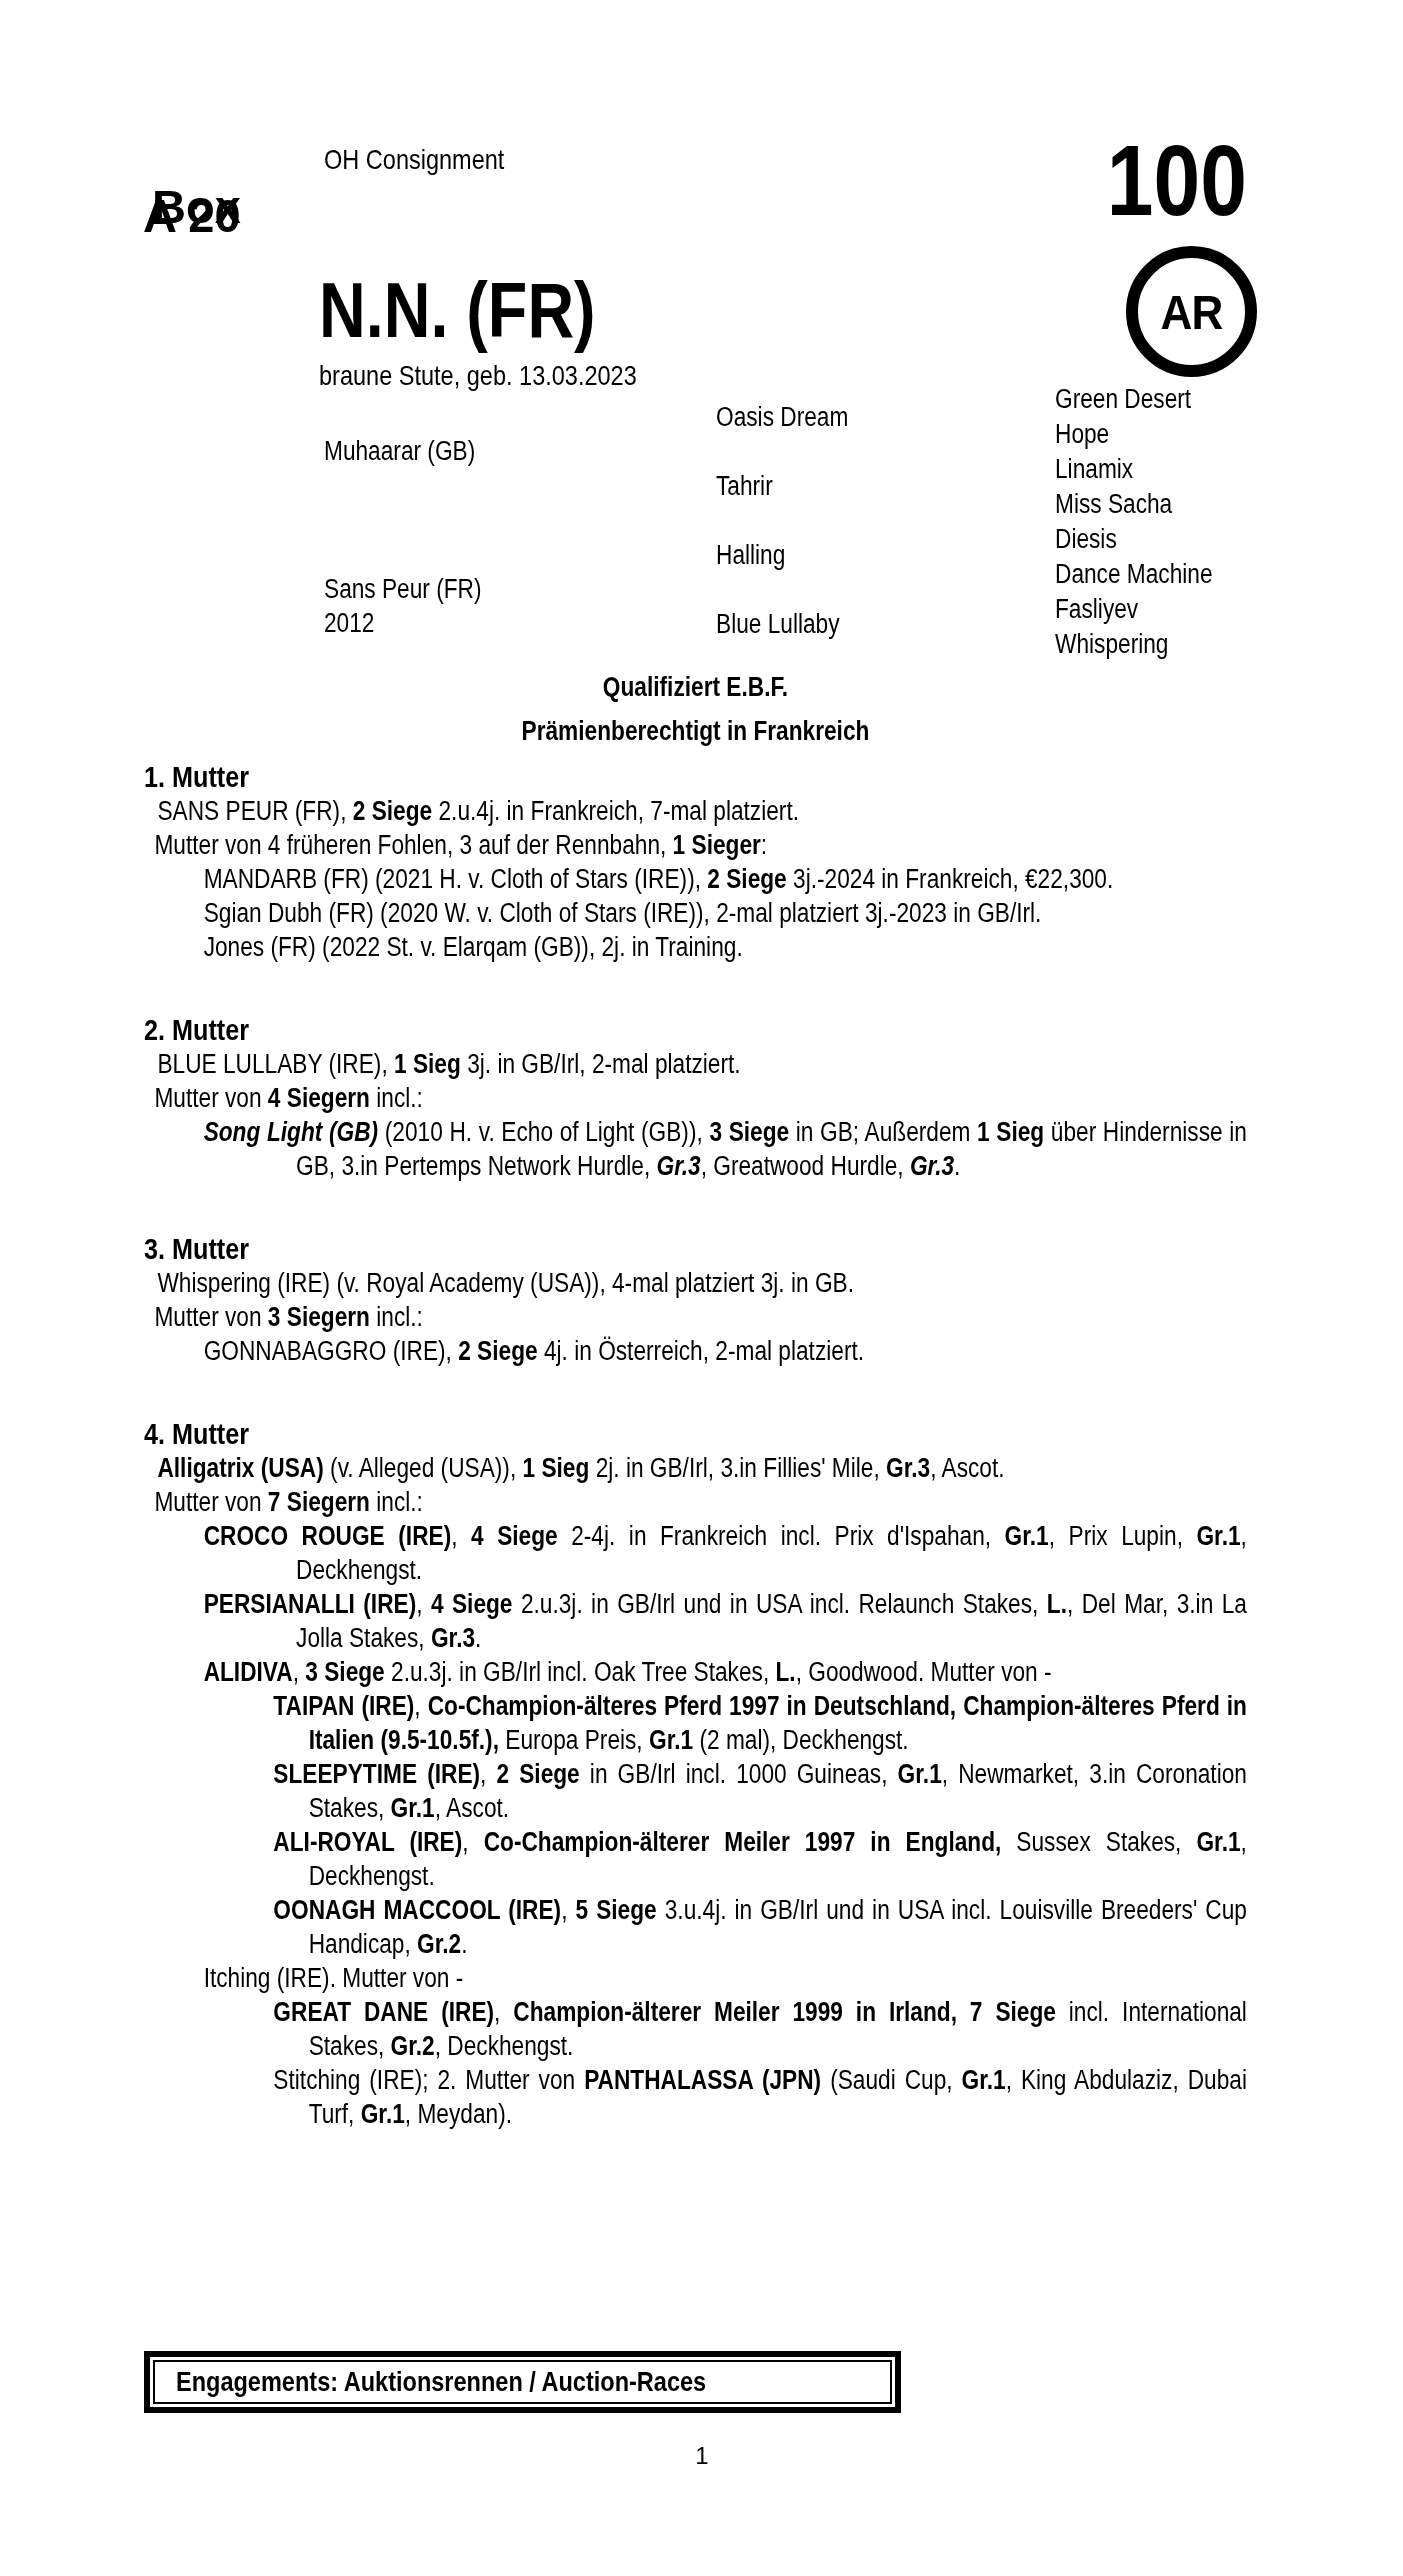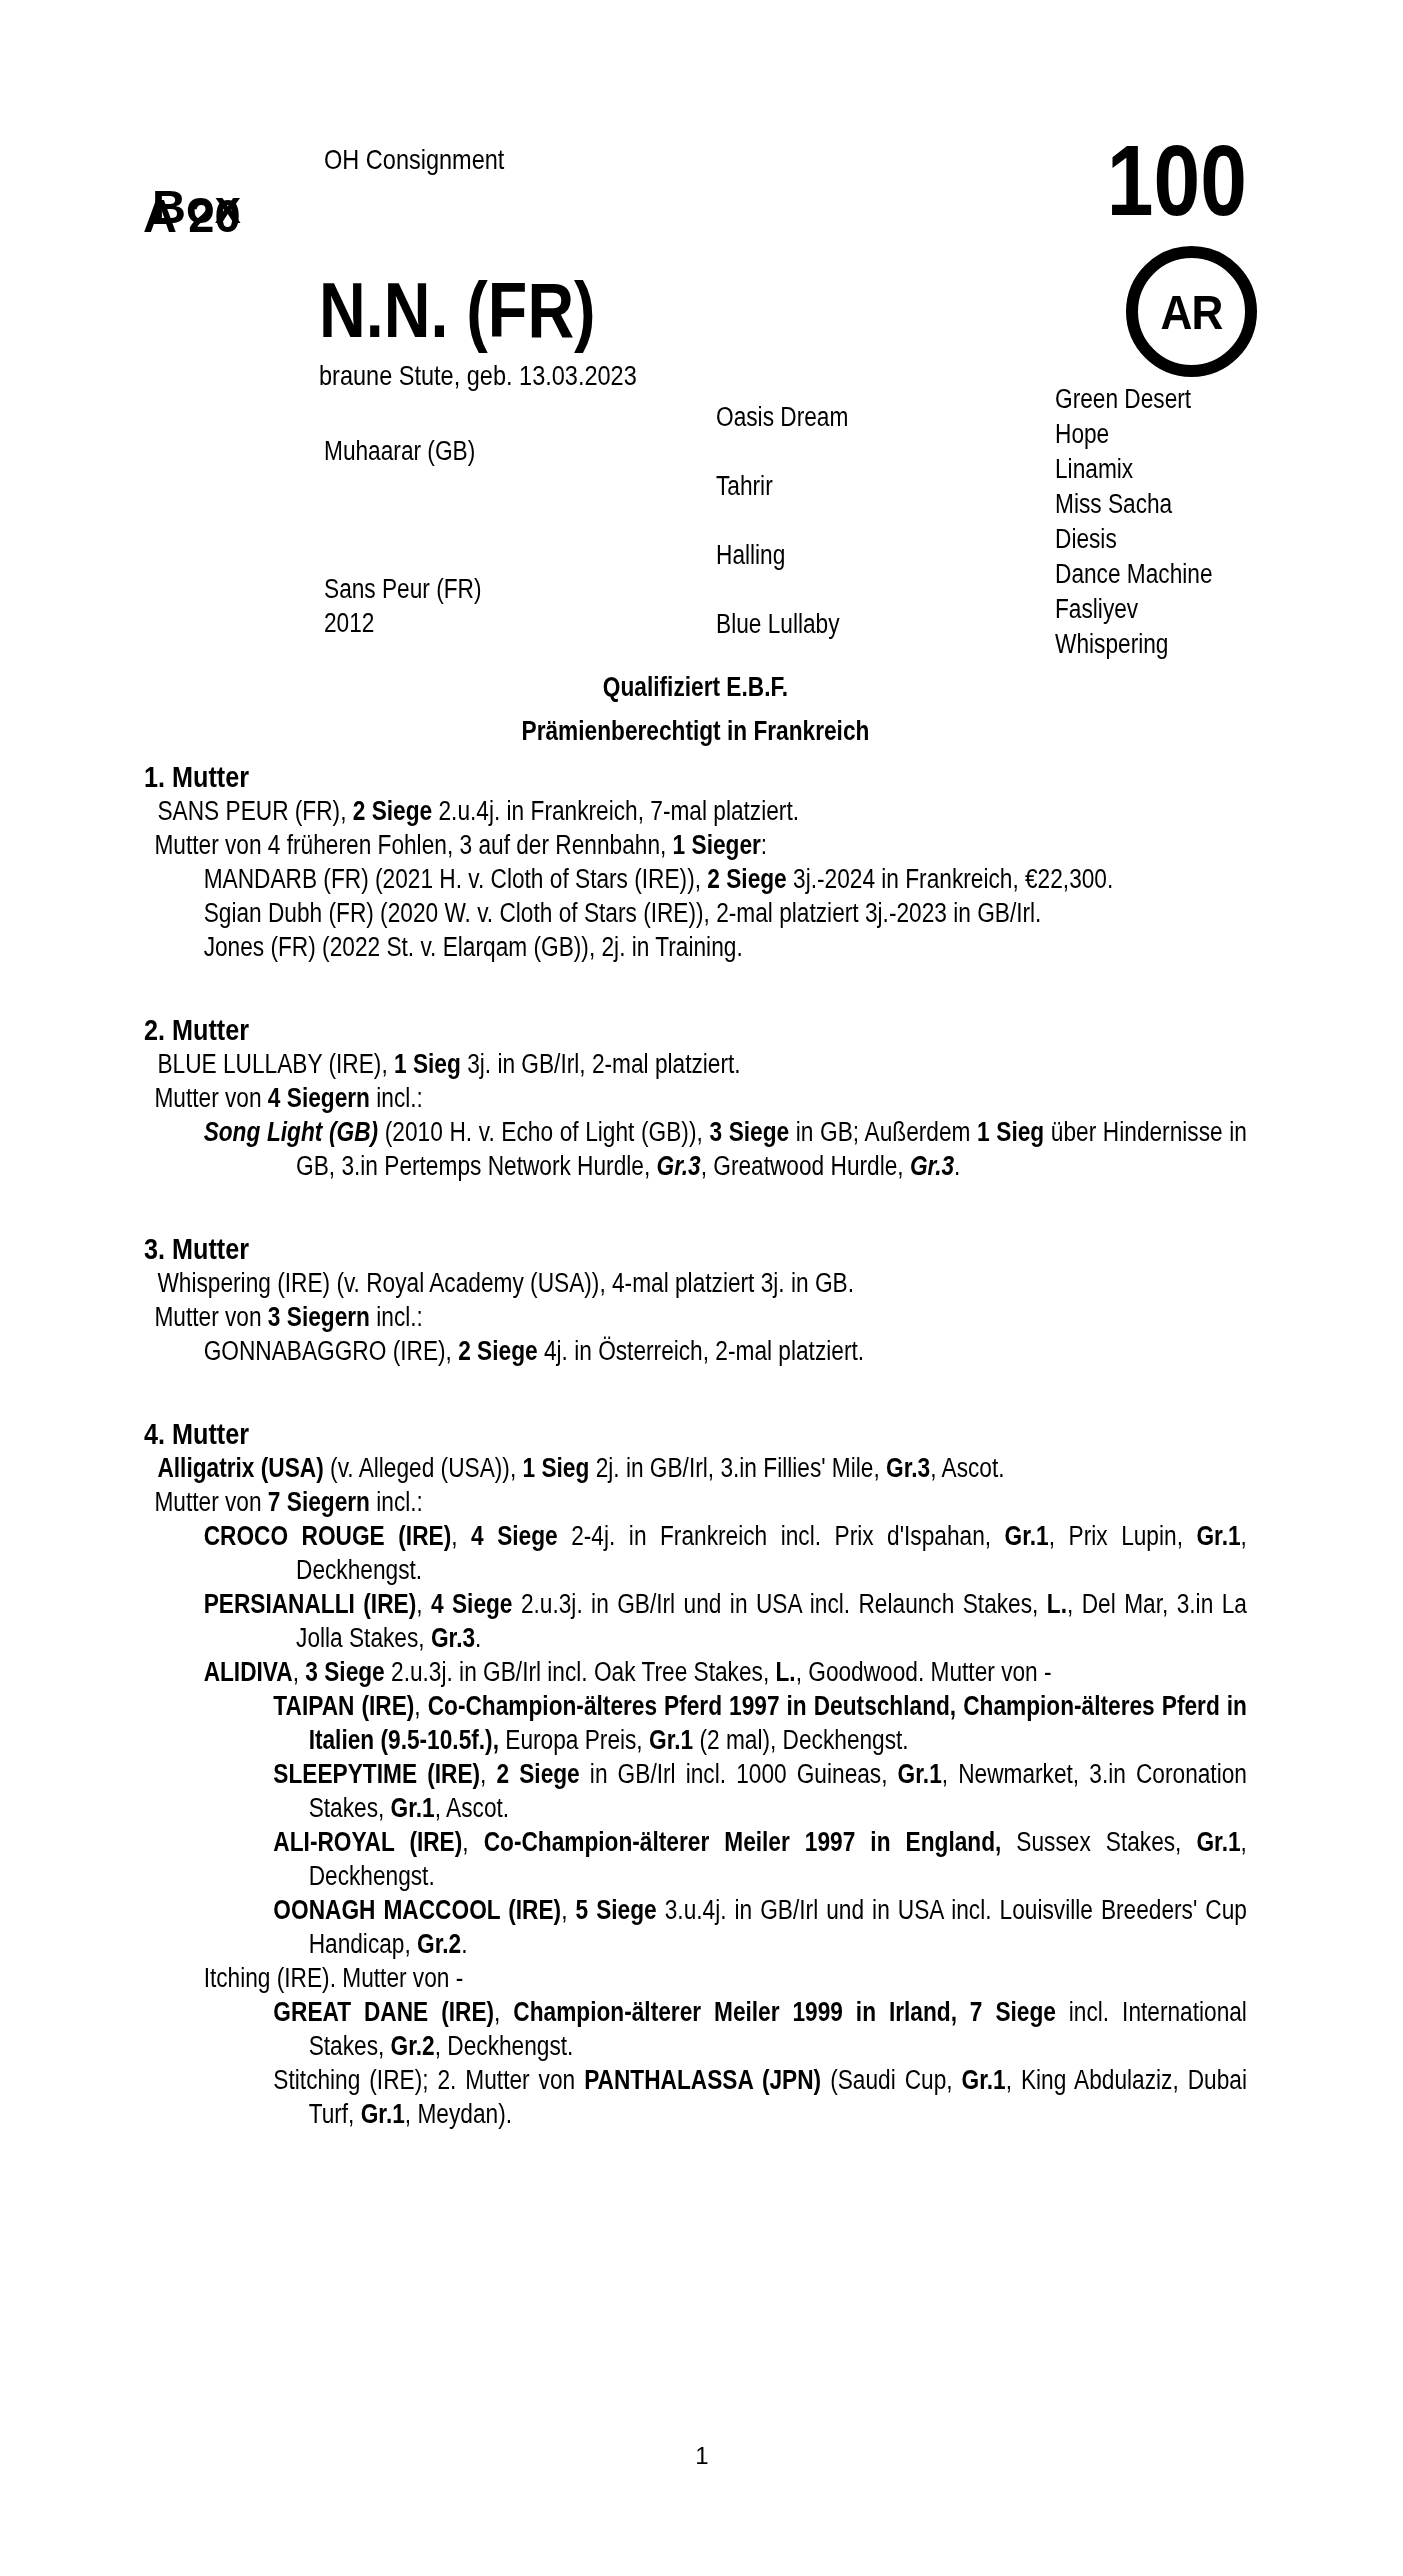--- a/index.html
+++ b/index.html
@@ -130,17 +130,22 @@
         <div class="para p-l2"><span class="b">TAIPAN (IRE)</span><span>, </span><span class="b">Co-Champion-älteres Pferd 1997 in Deutschland, Champion-älteres Pferd in Italien (9.5-10.5f.),</span><span> Europa Preis, </span><span class="b">Gr.1</span><span> (2 mal), Deckhengst.</span></div>
         <div class="para p-l2"><span class="b">SLEEPYTIME (IRE)</span><span>, </span><span class="b">2 Siege</span><span> in GB/Irl incl. 1000 Guineas, </span><span class="b">Gr.1</span><span>, Newmarket, 3.in Coronation Stakes, </span><span class="b">Gr.1</span><span>, Ascot.</span></div>
         <div class="para p-l2"><span class="b">ALI-ROYAL (IRE)</span><span>, </span><span class="b">Co-Champion-älterer Meiler 1997 in England,</span><span> Sussex Stakes, </span><span class="b">Gr.1</span><span>, Deckhengst.</span></div>
         <div class="para p-l2"><span class="b">OONAGH MACCOOL (IRE)</span><span>, </span><span class="b">5 Siege</span><span> 3.u.4j. in GB/Irl und in USA incl. Louisville Breeders' Cup Handicap, </span><span class="b">Gr.2</span><span>.</span></div>
         <div class="para p-l1"><span>Itching (IRE). Mutter von -</span></div>
         <div class="para p-l2"><span class="b">GREAT DANE (IRE)</span><span>, </span><span class="b">Champion-älterer Meiler 1999 in Irland, 7 Siege</span><span> incl. International Stakes, </span><span class="b">Gr.2</span><span>, Deckhengst.</span></div>
         <div class="para p-l2"><span>Stitching (IRE); 2. Mutter von </span><span class="b">PANTHALASSA (JPN)</span><span> (Saudi Cup, </span><span class="b">Gr.1</span><span>, King Abdulaziz, Dubai Turf, </span><span class="b">Gr.1</span><span>, Meydan).</span></div>
       </section>
     </div>
 
+  <div class="engagements">
+    <div class="engagements-inner">
+      <div class="eng-text narrow">Engagements: Auktionsrennen / Auction-Races</div>
+    </div>
+  </div>
 
   <div class="page-number">1</div>
 
 </div>
 
 
 </body></html>

